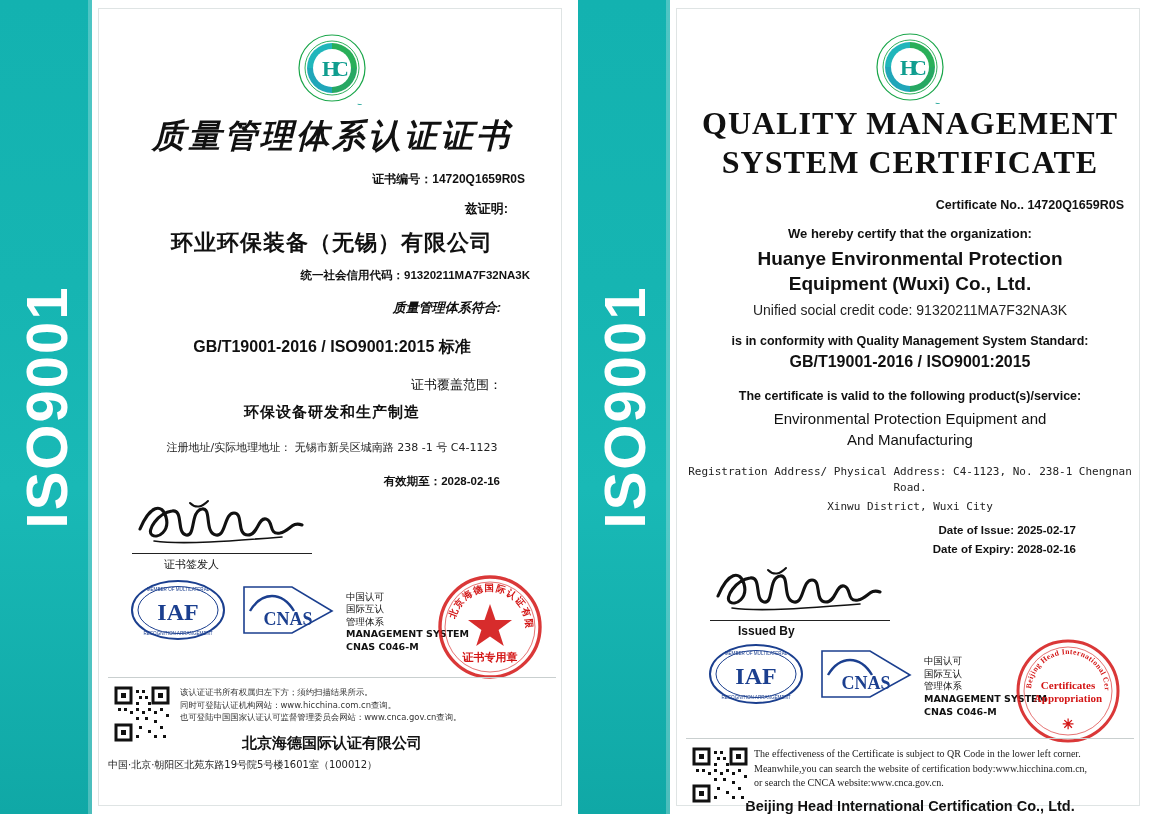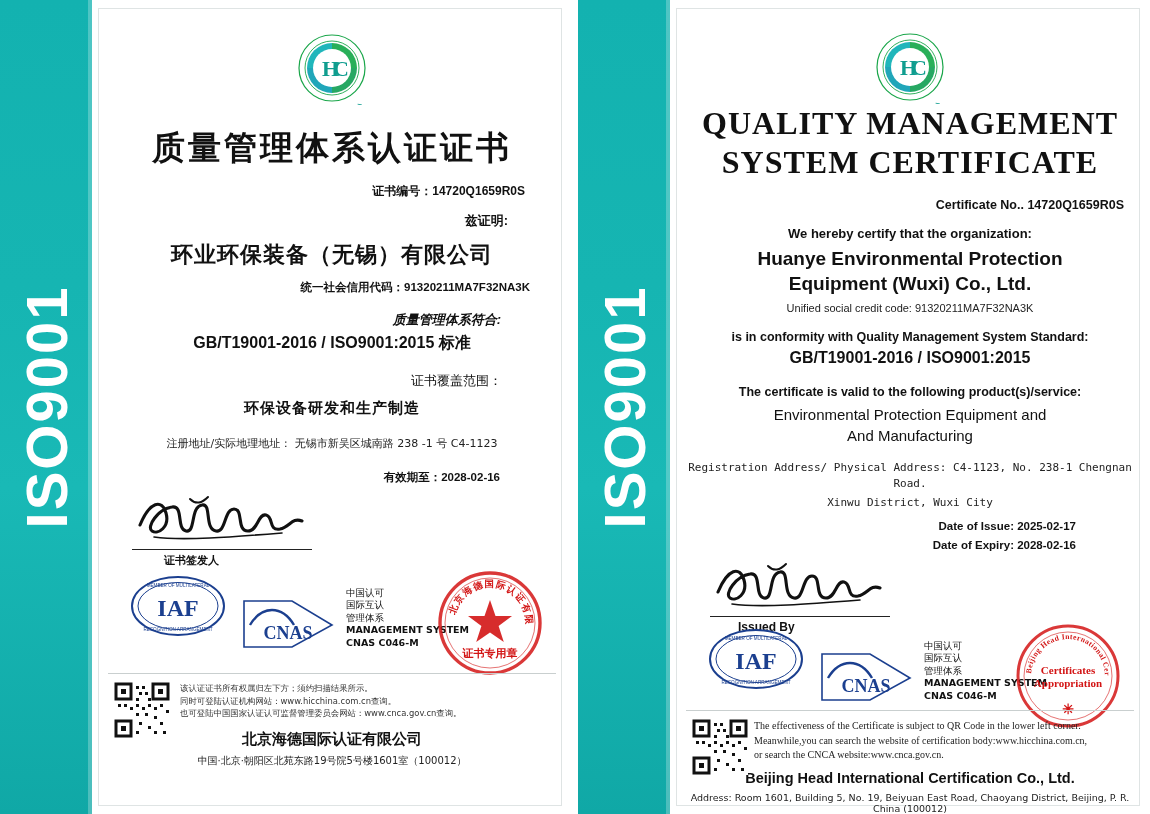--- a/index.html
+++ b/index.html
@@ -58,27 +58,28 @@
     pointer-events:none;
   }
 
   
   .logo-wrap{margin-top:30px;height:76px;display:flex;justify-content:center;align-items:center;}
   .logo{position:relative;width:74px;height:74px;}
   .logo svg{display:block;}
 
   
   .title-cn{
-    margin-top:20px;
+    margin-top:8px;
     font-size:33px;
     font-weight:bold;
     letter-spacing:3px;
     color:#111;
     font-family:"DejaVu Sans", sans-serif;
     text-align:center;
+    font-style:italic;
   }
   .title-en{
     margin-top:0;
     font-size:32px;
     font-weight:bold;
     letter-spacing:1px;
     color:#111;
     text-align:center;
     line-height:1.22;
     font-family:"Liberation Serif", serif;
@@ -90,25 +91,25 @@
   .cert-no{font-size:12px;font-weight:bold;margin-top:12px;text-align:right;padding-right:62px;}
   .cert-no-en{font-size:12.5px;font-weight:bold;margin-top:16px;text-align:right;padding-right:20px;}
 
   .lead{font-size:13px;font-weight:bold;margin-top:12px;text-align:right;padding-right:96px;}
   .lead-en{font-size:13px;font-weight:bold;margin-top:14px;text-align:center;}
 
   .org-cn{font-size:22px;font-weight:bold;margin-top:10px;letter-spacing:1px;font-family:"DejaVu Sans", sans-serif;}
   .org-en{font-size:19px;font-weight:bold;margin-top:6px;line-height:1.3;}
 
   .uscc{font-size:11.5px;font-weight:bold;margin-top:10px;text-align:right;padding-right:52px;}
-  .uscc-en{font-size:11px;margin-top:6px;text-align:center;color:#222;}
+  .uscc-en{font-size:14px;margin-top:6px;text-align:center;color:#222;}
 
   .std-lead{font-size:13px;font-weight:bold;margin-top:16px;text-align:right;padding-right:110px;font-style:italic;}
   .std-lead-en{font-size:12.5px;font-weight:bold;margin-top:16px;text-align:center;}
-  .std-val{font-size:16px;font-weight:bold;margin-top:4px;}
+  .std-val{font-size:16px;font-weight:bold;margin-top:20px;}
   .std-val-en{font-size:16px;font-weight:bold;margin-top:5px;}
 
   .scope-lead{font-size:13px;font-weight:normal;margin-top:18px;text-align:right;padding-right:108px;}
   .scope-lead-en{font-size:12.5px;font-weight:bold;margin-top:18px;text-align:center;}
   .scope-val{font-size:15px;font-weight:bold;margin-top:9px;letter-spacing:1px;font-family:"DejaVu Sans", sans-serif;}
   .scope-val-en{font-size:15px;margin-top:6px;line-height:1.35;}
 
   .addr{font-size:11px;margin-top:18px;color:#222;font-family:"DejaVu Sans", sans-serif;}
   .addr-en{font-size:11px;margin-top:14px;color:#222;text-align:center;line-height:1.5;font-family:"DejaVu Sans Mono", monospace;}
 
@@ -117,45 +118,45 @@
   .dates-en{margin-top:6px;width:100%;text-align:right;padding-right:58px;box-sizing:border-box;}
   .dates-en div{font-size:11.5px;font-weight:bold;color:#111;line-height:1.6;}
 
   
   .sig-zone{position:relative;width:100%;height:86px;margin-top:4px;}
   .sig{
     position:absolute;left:24px;top:0;width:185px;height:56px;
   }
   .sig svg{display:block;}
   .sig-rule{position:absolute;left:24px;top:58px;width:180px;border-bottom:1px solid #222;}
-  .sig-label{position:absolute;left:56px;top:62px;font-size:11px;color:#111;font-family:"DejaVu Sans", sans-serif;font-weight:bold;}
+  .sig-label{position:absolute;left:56px;top:62px;font-size:11px;color:#111;font-family:"DejaVu Sans", sans-serif;}
   .sig-label-en{position:absolute;left:52px;top:62px;font-size:12px;font-weight:bold;color:#111;}
 
   
   .marks{position:relative;width:100%;height:92px;margin-top:-2px;}
   .mk{position:absolute;}
   .iaf{left:22px;top:0;}
-  .cnas{left:130px;top:20px;}
+  .cnas{left:130px;top:2px;}
   .cnas-txt{left:238px;top:12px;font-size:9.5px;line-height:1.32;color:#111;font-family:"DejaVu Sans", sans-serif;}
   .stamp{right:10px;top:-8px;}
 
   
   .footer{position:relative;width:100%;margin-top:6px;border-top:1px solid #c9cfcf;padding-top:8px;}
   .qr{position:absolute;left:6px;top:8px;width:56px;height:56px;}
   .fnote{
     margin-left:72px;font-size:8.4px;color:#333;line-height:1.52;
     font-family:"DejaVu Sans", sans-serif;
   }
   .fnote-en{
     margin-left:68px;font-size:10px;color:#222;line-height:1.42;
     font-family:"Liberation Serif", serif;
   }
   .issuer{margin-top:10px;text-align:center;font-size:15px;font-weight:bold;color:#111;font-family:"DejaVu Sans", sans-serif;}
   .issuer-en{margin-top:8px;text-align:center;font-size:14.5px;font-weight:bold;color:#111;}
-  .issuer-addr{margin-top:5px;text-align:center;font-size:10px;color:#222;font-family:"DejaVu Sans", sans-serif;}
+  .issuer-addr{margin-top:5px;text-align:left;font-size:10px;color:#222;font-family:"DejaVu Sans", sans-serif;}
   .issuer-addr-en{margin-top:6px;text-align:center;font-size:9.5px;color:#222;font-family:"DejaVu Sans", sans-serif;}
 </style>
 </head>
 <body>
 
 <div class="page">
 
   <div class="cert">
     <div class="side-band">
       <div class="vtext">ISO9001</div>
@@ -446,18 +447,17 @@
               <rect x="49" y="49" width="3" height="3"></rect>
             </g>
           </svg>
         </div>
         <div class="fnote-en">
           <div>The effectiveness of the Certificate is subject to QR Code in the lower left corner.</div>
           <div>Meanwhile,you can search the website of certification body:www.hicchina.com.cn,</div>
           <div>or search the CNCA website:www.cnca.gov.cn.</div>
         </div>
         <div class="issuer-en">Beijing Head International Certification Co., Ltd.</div>
-        <div class="issuer-addr-en">Address: Room 1601, Building 5, No. 19, Beiyuan East Road, Chaoyang District, Beijing, P. R. China (100012)</div>
       </div>
     </div>
   </div>
 
 </div>
 
 </body></html>

